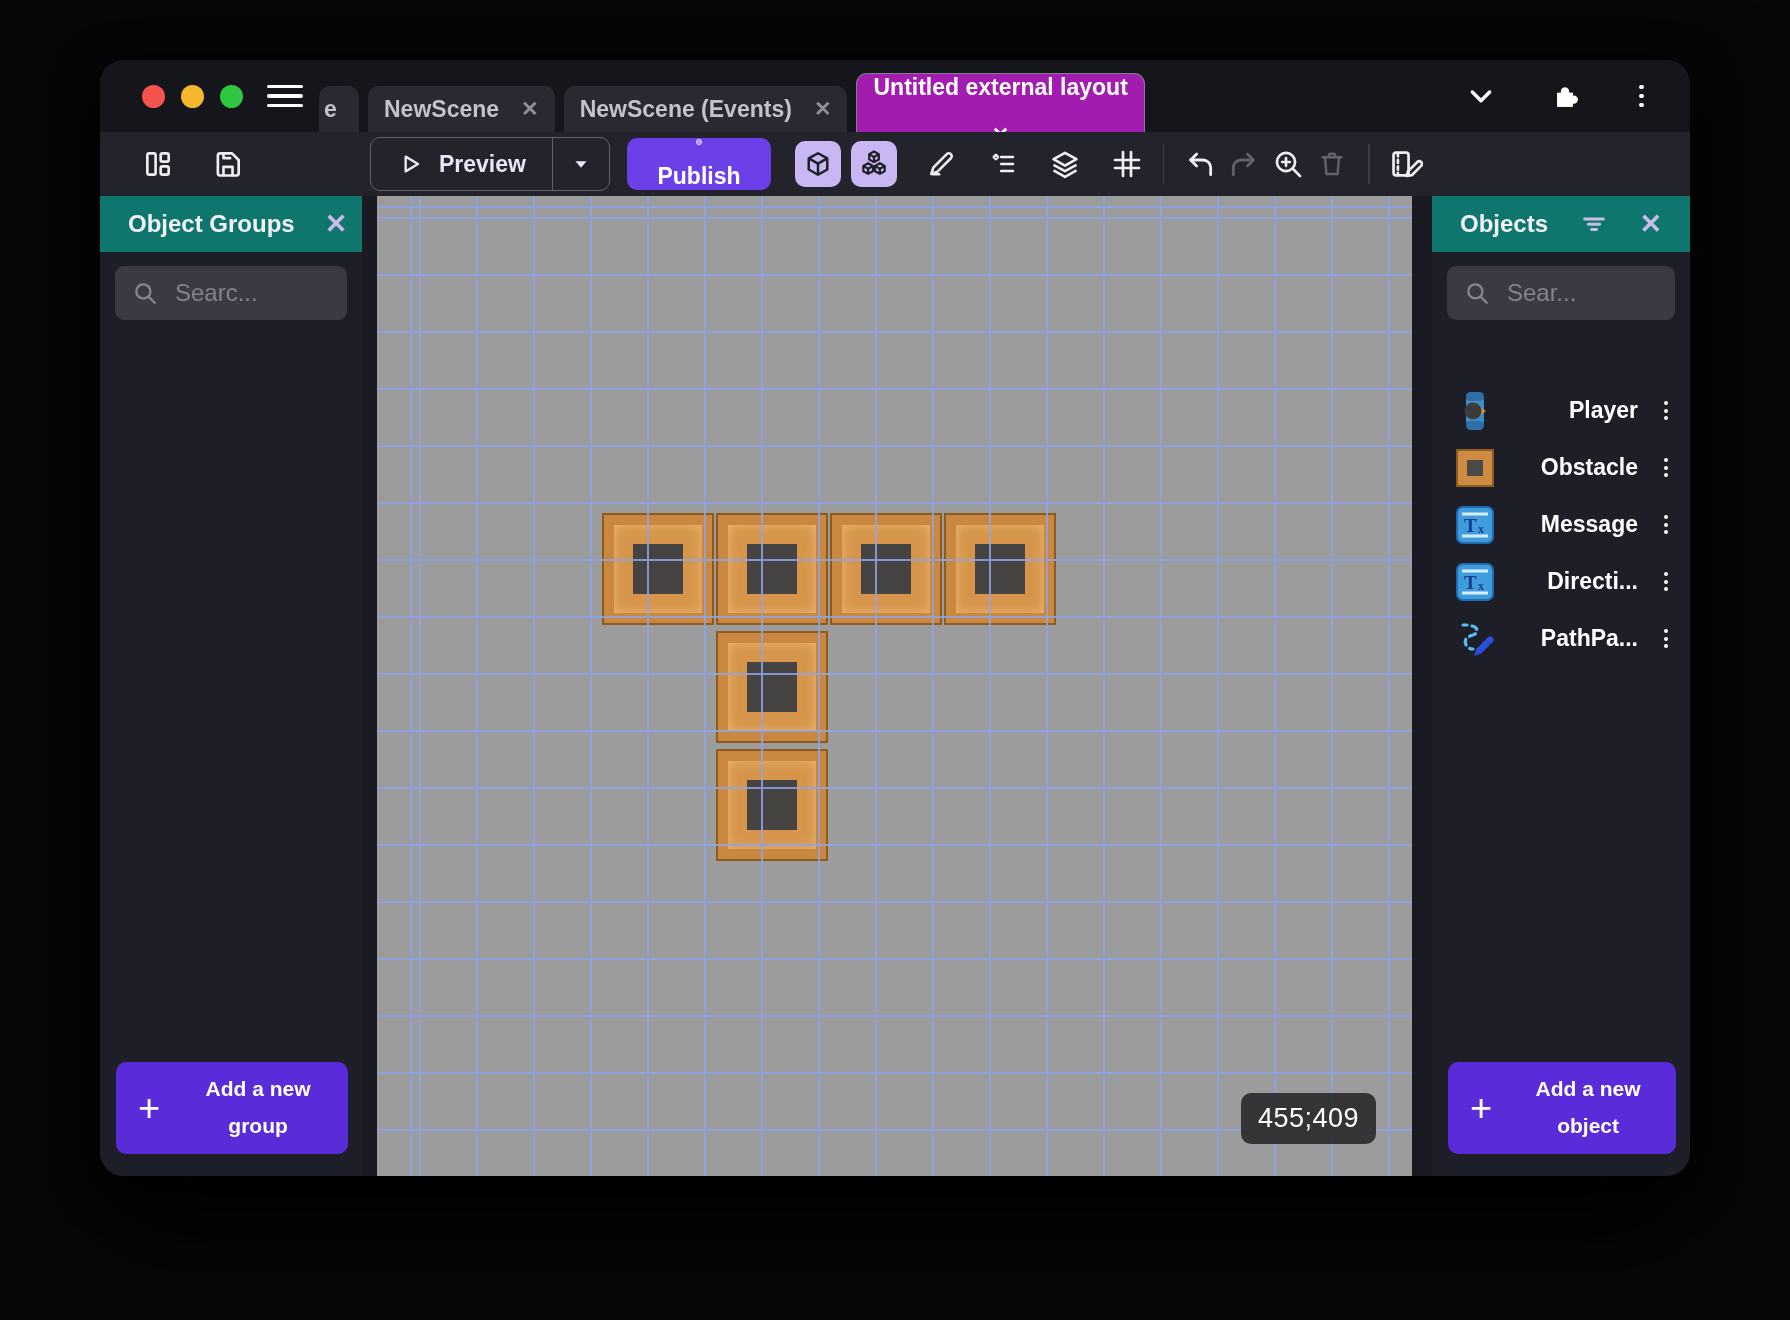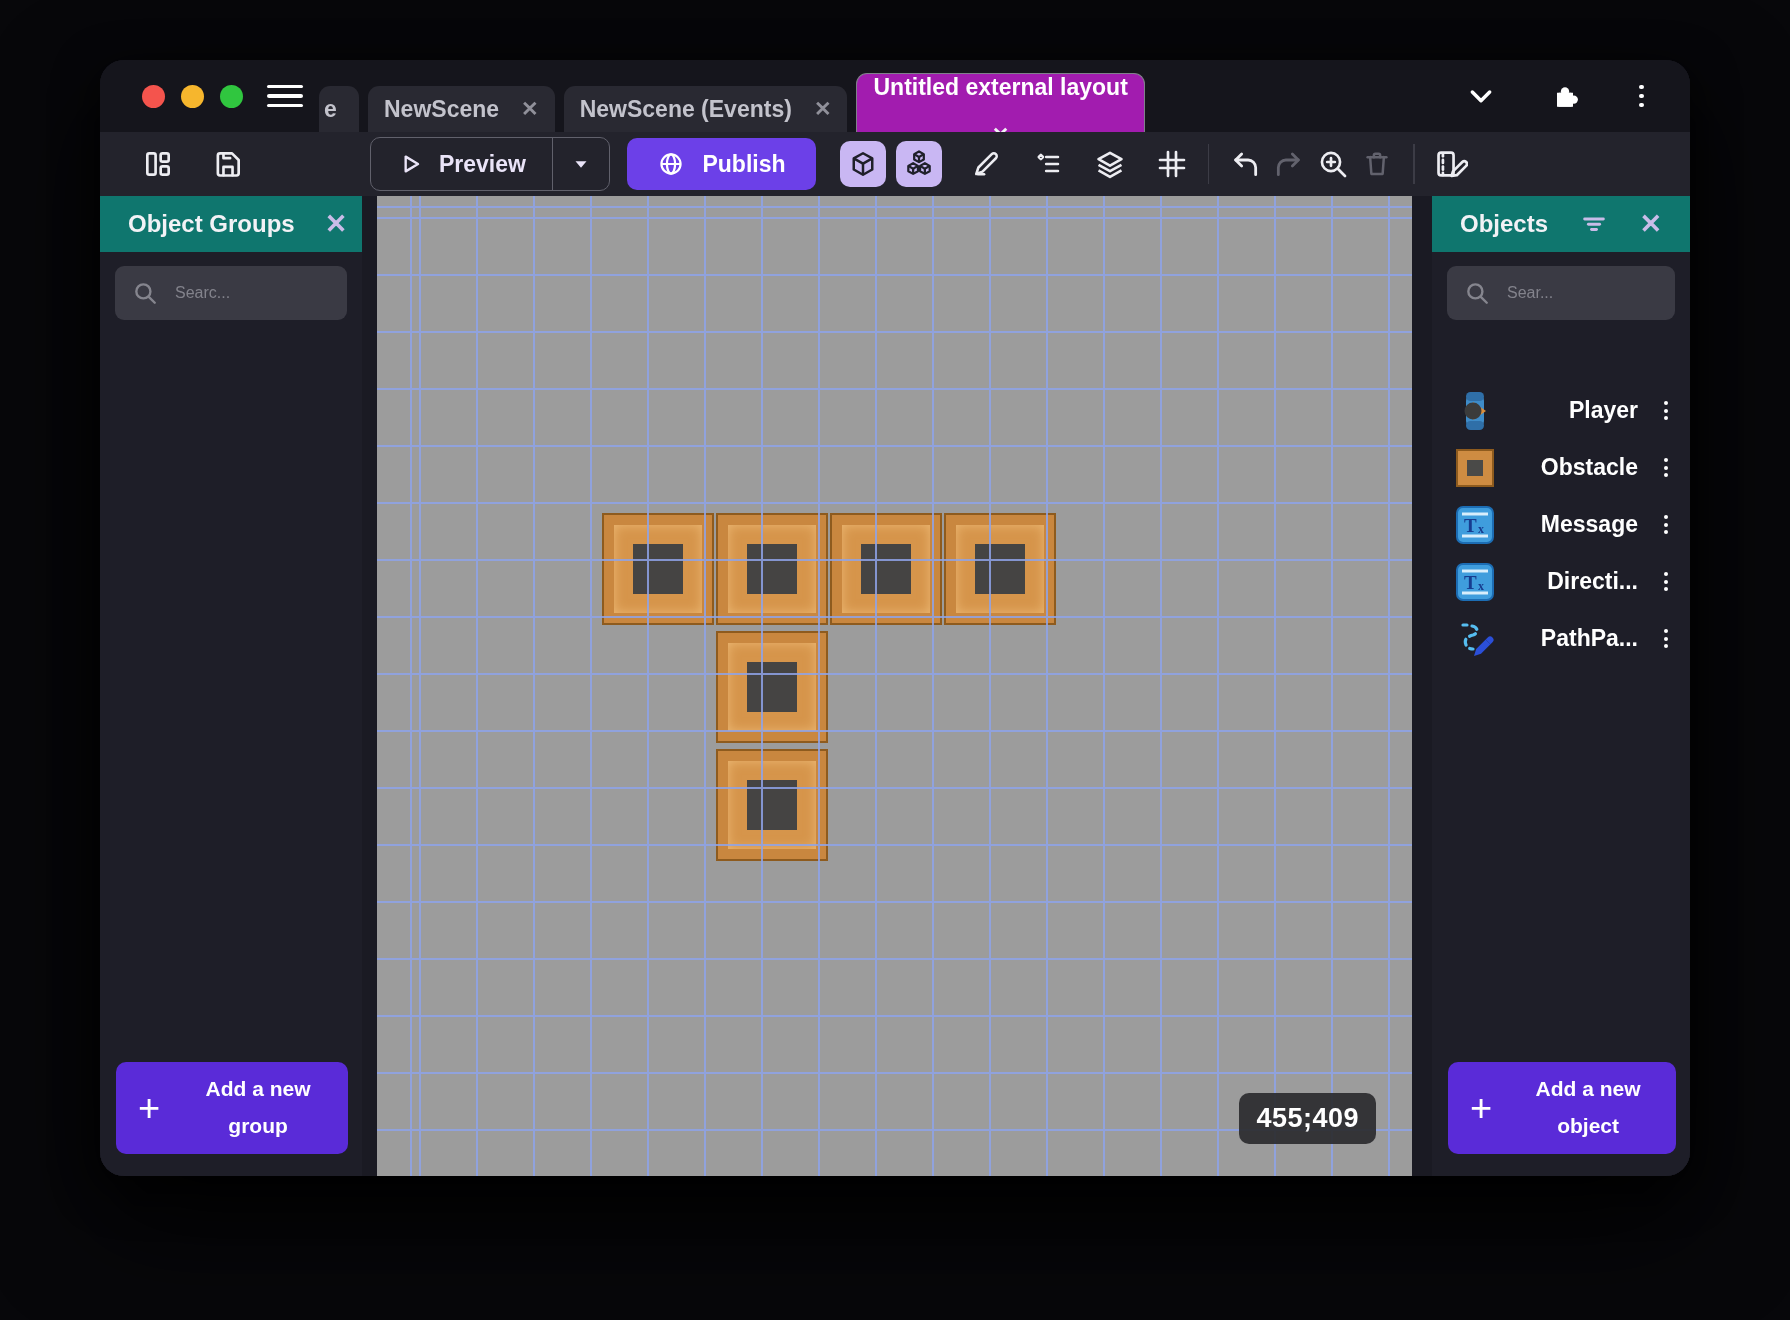--- a/index.html
+++ b/index.html
@@ -46,38 +46,38 @@
   .preview-btn {
     margin-left:120px; height:52px; border:1.5px solid #61616c; border-radius:10px;
     display:flex; align-items:stretch; color:#eae4f8; background:none; cursor:pointer;
   }
   .preview-main { display:flex; align-items:center; gap:16px; padding:0 26px; font-weight:bold; font-size:23px; }
   .preview-sep { width:1.5px; background:#61616c; }
   .preview-caret { width:56px; display:flex; align-items:center; justify-content:center; }
   .publish-btn {
     margin-left:17px; height:52px; border:none; border-radius:10px; padding:0 30px;
     background:var(--publish-button,#6c40e8); color:#fff; font-weight:bold; font-size:23px;
-    display:flex; align-items:center; gap:17px; cursor:pointer; font-family:inherit;
+    display:flex; align-items:center; gap:17px; cursor:pointer; font-family:inherit;flex-direction:column;
   }
   .toggles { display:flex; gap:10px; margin-left:24px; }
   .toggle-btn { width:46px; height:46px; border:none; border-radius:10px; background:var(--toggle-active-bg,#c9b7f3); color:#20202a; display:flex; align-items:center; justify-content:center; cursor:pointer; }
   .tb-icons { display:flex; gap:18px; margin-left:22px; }
   .tb-divider { width:1.5px; height:40px; background:#3c3c46; margin:0 14px; flex:none; }
   
   .main { flex:1; display:flex; min-height:0; background:#1a1a23; }
   .panel { background:#1e1e28; display:flex; flex-direction:column; flex:none; }
   .panel-left { width:262px; }
   .panel-right { width:258px; }
   .panel-header { height:56px; flex:none; background:#0f766e; display:flex; align-items:center; padding:0 28px; gap:30px; }
   .panel-title { flex:1; font-size:24px; font-weight:bold; color:#f2f2f6; white-space:nowrap; }
   .panel-x { color:var(--accent-text,#c9bce8); font-size:27px; font-weight:bold; cursor:pointer; line-height:1; }
   .filter-ic { color:var(--accent-text,#c9bce8); display:flex; cursor:pointer; }
   .search { margin:14px 15px 0; height:54px; flex:none; background:#3a3a44; border-radius:9px; display:flex; align-items:center; gap:15px; padding:0 17px; }
   .search svg { flex:none; color:#85858e; }
-  .search input { flex:1; min-width:0; background:transparent; border:none; outline:none; color:#22c55e; font-size:16px; font-family:inherit; }
+  .search input { flex:1; min-width:0; background:transparent; border:none; outline:none; color:#22c55e; font-size:24px; font-family:inherit; }
   .search input::placeholder { color:#83838c; }
   .panel-body { flex:1; min-height:0; }
   .add-btn {
     margin:0 14px 22px 16px; height:92px; flex:none; border:none; border-radius:10px;
     background:var(--add-button,#5a2bd8); color:#fff; cursor:pointer; font-family:inherit;
     display:flex; align-items:center; gap:20px; padding:0 12px 0 22px;
   }
   .add-btn .plus { font-size:38px; font-weight:normal; line-height:1; flex:none; }
   .add-btn .add-label { flex:1; font-size:21px; font-weight:bold; line-height:1.75; text-align:center; }
   .obj-list { margin-top:62px; display:flex; flex-direction:column; }
@@ -87,21 +87,21 @@
   .obj-row .kebab { gap:3.8px; }
   .obj-row .kebab i { width:4px; height:4px; }
   
   .canvas { flex:1; min-width:0; margin:0 20px 0 15px; position:relative; overflow:hidden; background:var(--canvas-bg,#9c9c9c); cursor:crosshair; }
   .tile { position:absolute; box-sizing:border-box; background:var(--tile-frame,#c9873f); border:2px solid var(--tile-border,#8e5b1e); }
   .tile::before { content:""; position:absolute; inset:10px; background:var(--tile-inner,#d6954b); box-shadow:inset 0 0 12px rgba(255,214,150,.55); }
   .tile::after { content:""; position:absolute; inset:29px; background:var(--tile-core,#454443); }
   .grid-overlay { position:absolute; inset:0; pointer-events:none; z-index:5; }
   .coord-badge {
     position:absolute; right:36px; bottom:32px; z-index:10;
-    background:rgba(44,44,47,.93); color:#fff; font-weight:bold; font-size:27px;
+    background:rgba(44,44,47,.93); color:#fff; font-weight:normal; font-size:27px;
     padding:10px 17px; border-radius:10px; letter-spacing:.5px;
   }
 </style>
 </head>
 <body>
 
 <div class="window">
 
   <div class="titlebar">
     <div class="lights" id="lights">

